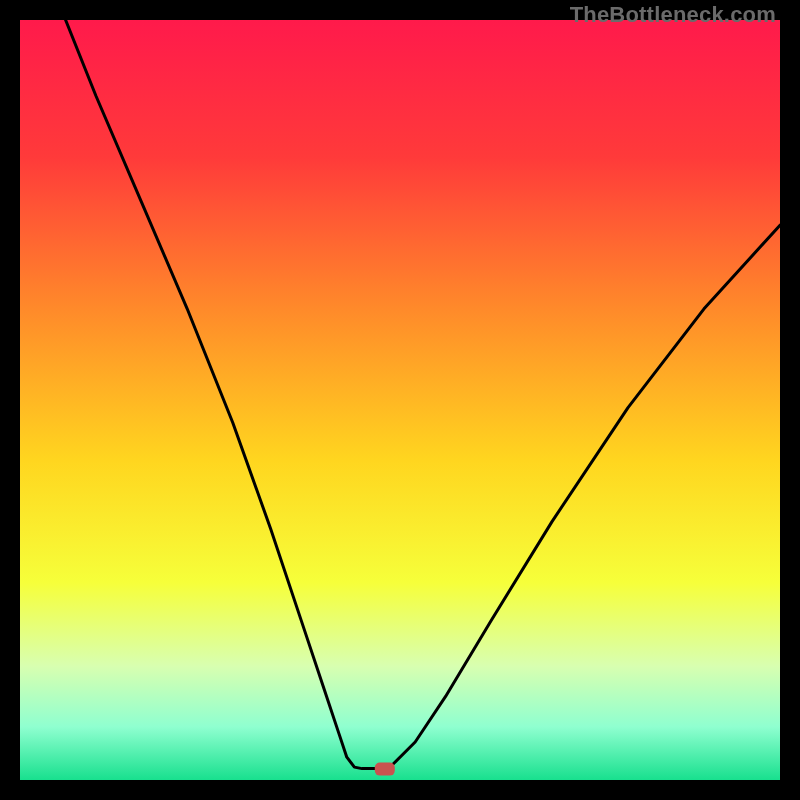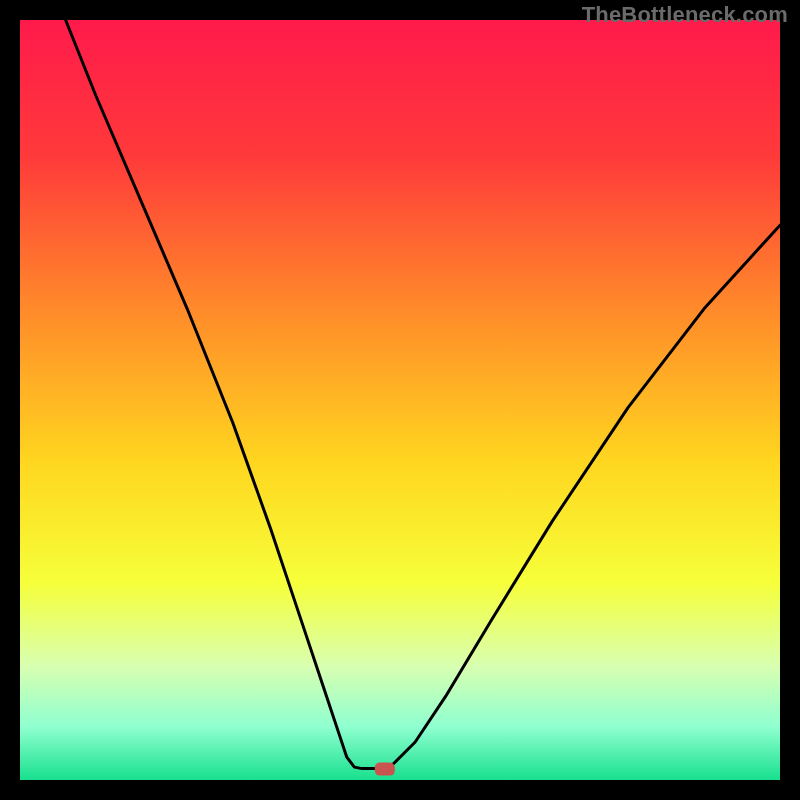--- a/index.html
+++ b/index.html
@@ -20,21 +20,21 @@
   .plot {
     position: absolute;
     left: 20px;
     top: 20px;
     width: 760px;
     height: 760px;
   }
   .watermark {
     position: absolute;
     top: 2px;
-    right: 12px;
+    right: 24px;
     font-size: 22px;
     font-weight: 600;
     color: #6b6b6b;
     letter-spacing: 0.2px;
     z-index: 10;
     user-select: none;
   }
 </style>
 </head>
 <body>

